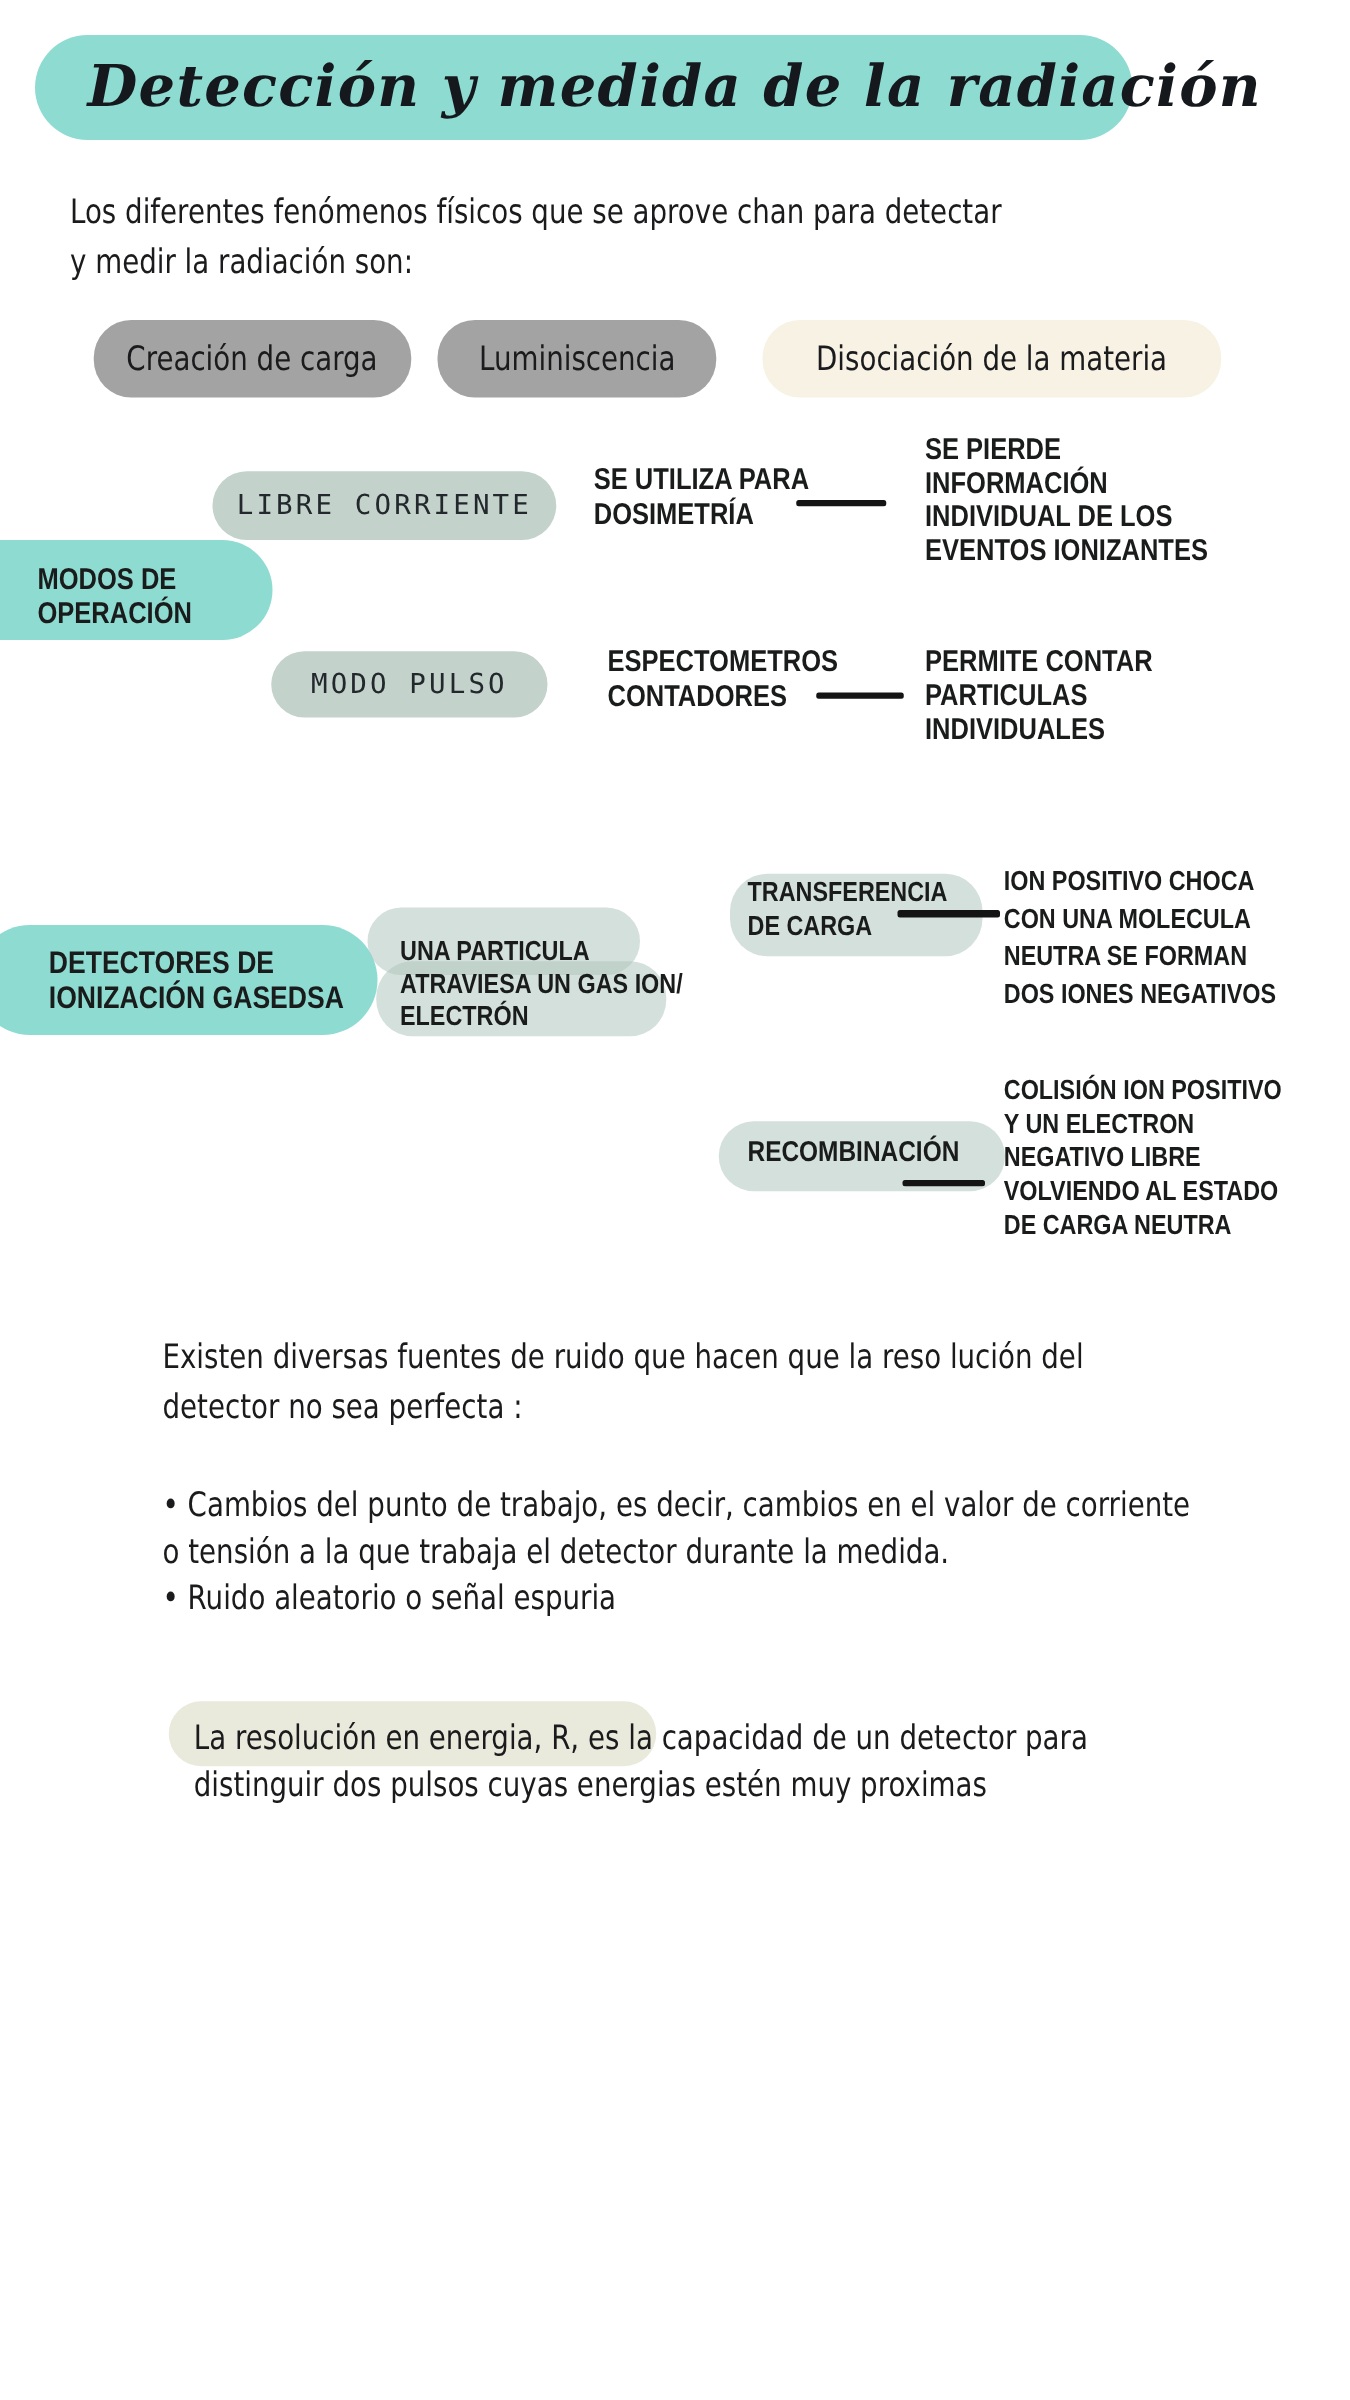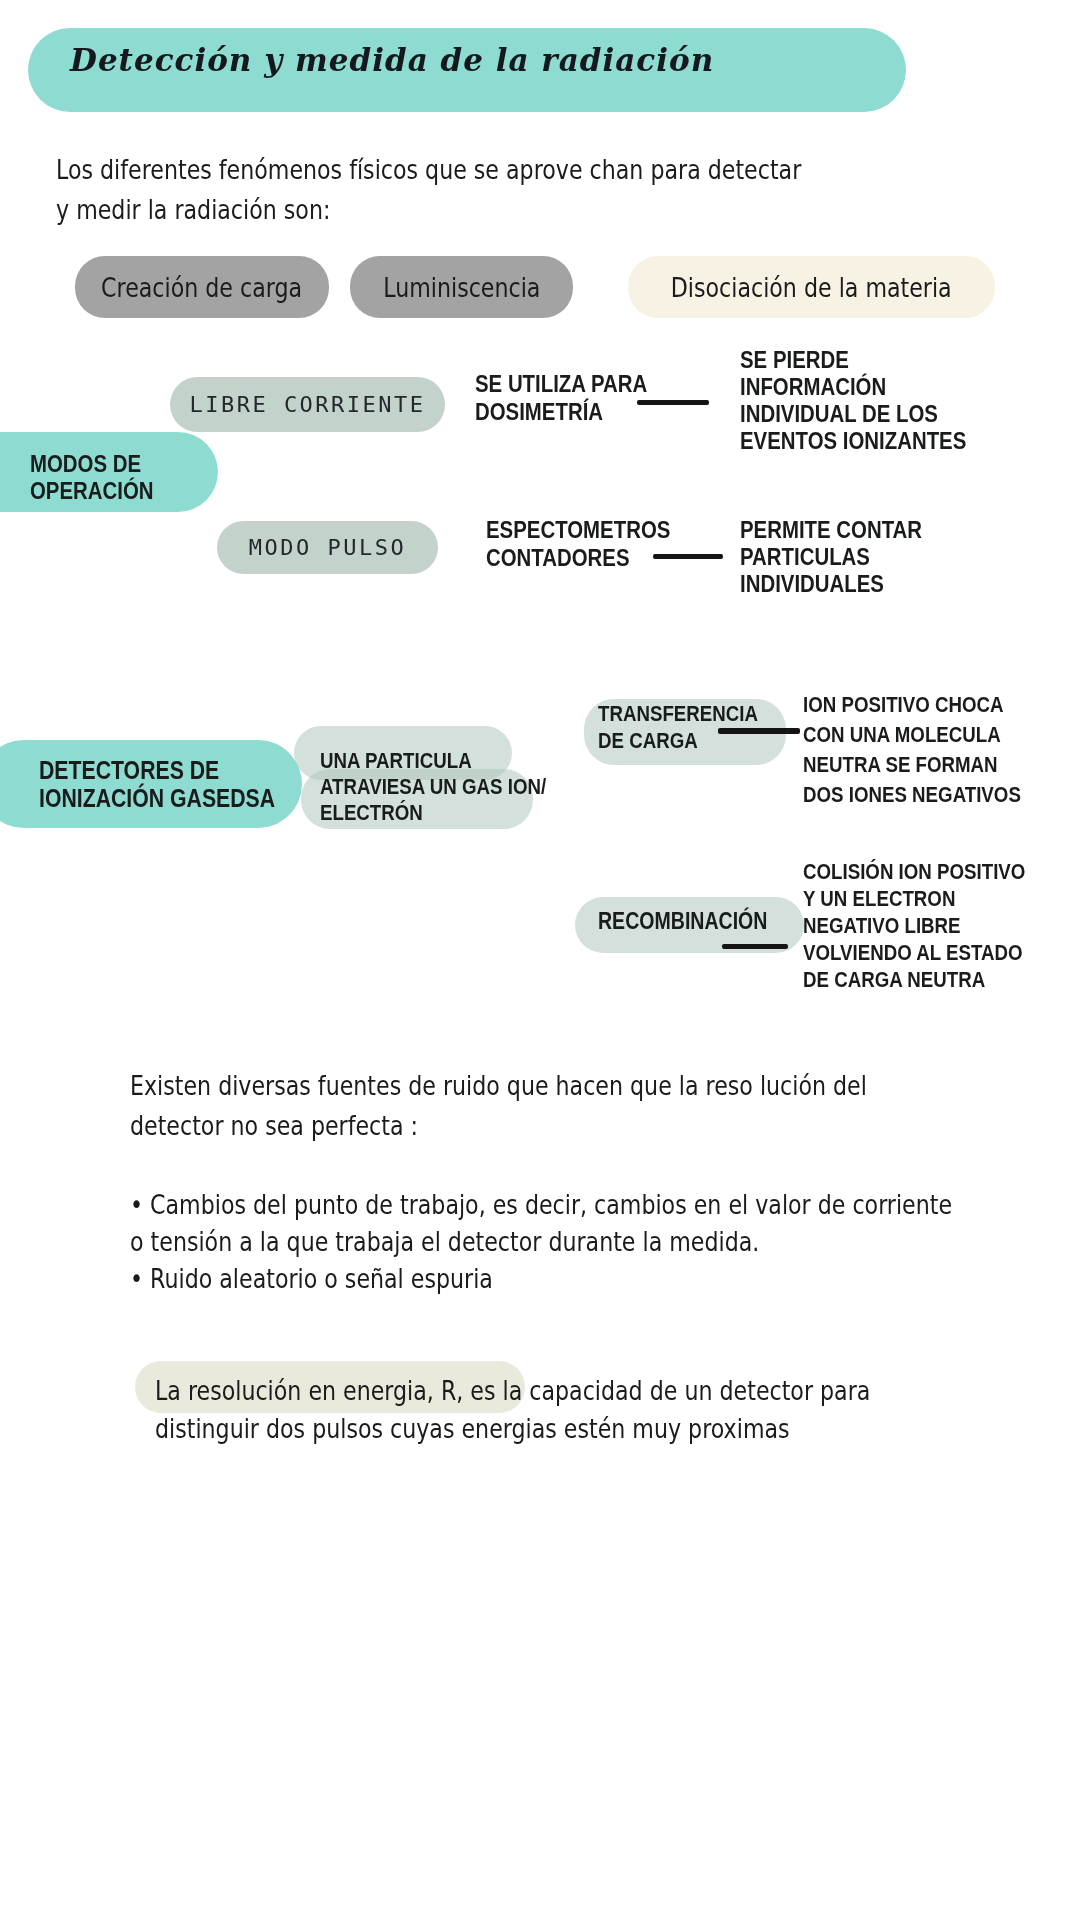--- a/index.html
+++ b/index.html
@@ -9,21 +9,21 @@
   
   .pill{position:absolute;}
   .mint{background:#8edbd2;}
   .sage{background:#c3d2cb;}
   .sage-light{background:rgba(176,199,189,0.55);}
   .cream{background:#a3a3a3;}
   .cream-light{background:#f7f2e3;}
   .hl{background:#e9e9dc;}
   
   .title-script{font-family:"DejaVu Serif",serif;font-style:italic;font-weight:700;
-                font-size:31px;color:#15181c;white-space:nowrap;letter-spacing:1px;}
+                font-size:46px;color:#15181c;white-space:nowrap;letter-spacing:1px;}
   .hand{font-family:"DejaVu Sans",sans-serif;font-size:27px;color:#1b1b1d;
         transform:scaleX(0.82);transform-origin:left top;white-space:nowrap;}
   .hand-c{font-family:"DejaVu Sans",sans-serif;font-size:27px;color:#1b1b1d;white-space:nowrap;}
   .cond{font-family:"Liberation Sans",sans-serif;font-weight:700;color:#191c1b;
         transform:scaleX(0.85);transform-origin:left top;white-space:nowrap;}
   .mono{font-family:"DejaVu Sans Mono","Liberation Mono",monospace;font-size:22px;
         letter-spacing:2.5px;color:#23282c;white-space:nowrap;}
   .connector{position:absolute;background:#141414;border-radius:2px;}
   .center{display:flex;align-items:center;justify-content:center;}
 </style>
@@ -39,21 +39,21 @@
     <div>Los diferentes fenómenos físicos que se aprove chan para detectar</div>
     <div>y medir la radiación son:</div>
   </div>
 
   <div class="pill cream center" style="left:75px;top:256px;width:254px;height:62px;border-radius:30px;">
     <span class="hand-c" style="transform:scaleX(0.82);">Creación de carga</span>
   </div>
   <div class="pill cream center" style="left:350px;top:256px;width:223px;height:62px;border-radius:30px;">
     <span class="hand-c" style="transform:scaleX(0.82);">Luminiscencia</span>
   </div>
-  <div class="pill cream-light center" style="left:628px;top:256px;width:367px;height:62px;border-radius:30px;">
+  <div class="pill cream-light center" style="left:610px;top:256px;width:367px;height:62px;border-radius:30px;">
     <span class="hand-c" style="transform:scaleX(0.82);">Disociación de la materia</span>
   </div>
 
   <div class="pill sage center" style="left:170px;top:377px;width:275px;height:55px;border-radius:28px;">
     <span class="mono">LIBRE CORRIENTE</span>
   </div>
   <div class="abs cond" style="left:475px;top:370px;font-size:24px;line-height:28px;">
     <div>SE UTILIZA PARA</div>
     <div>DOSIMETRÍA</div>
   </div>

